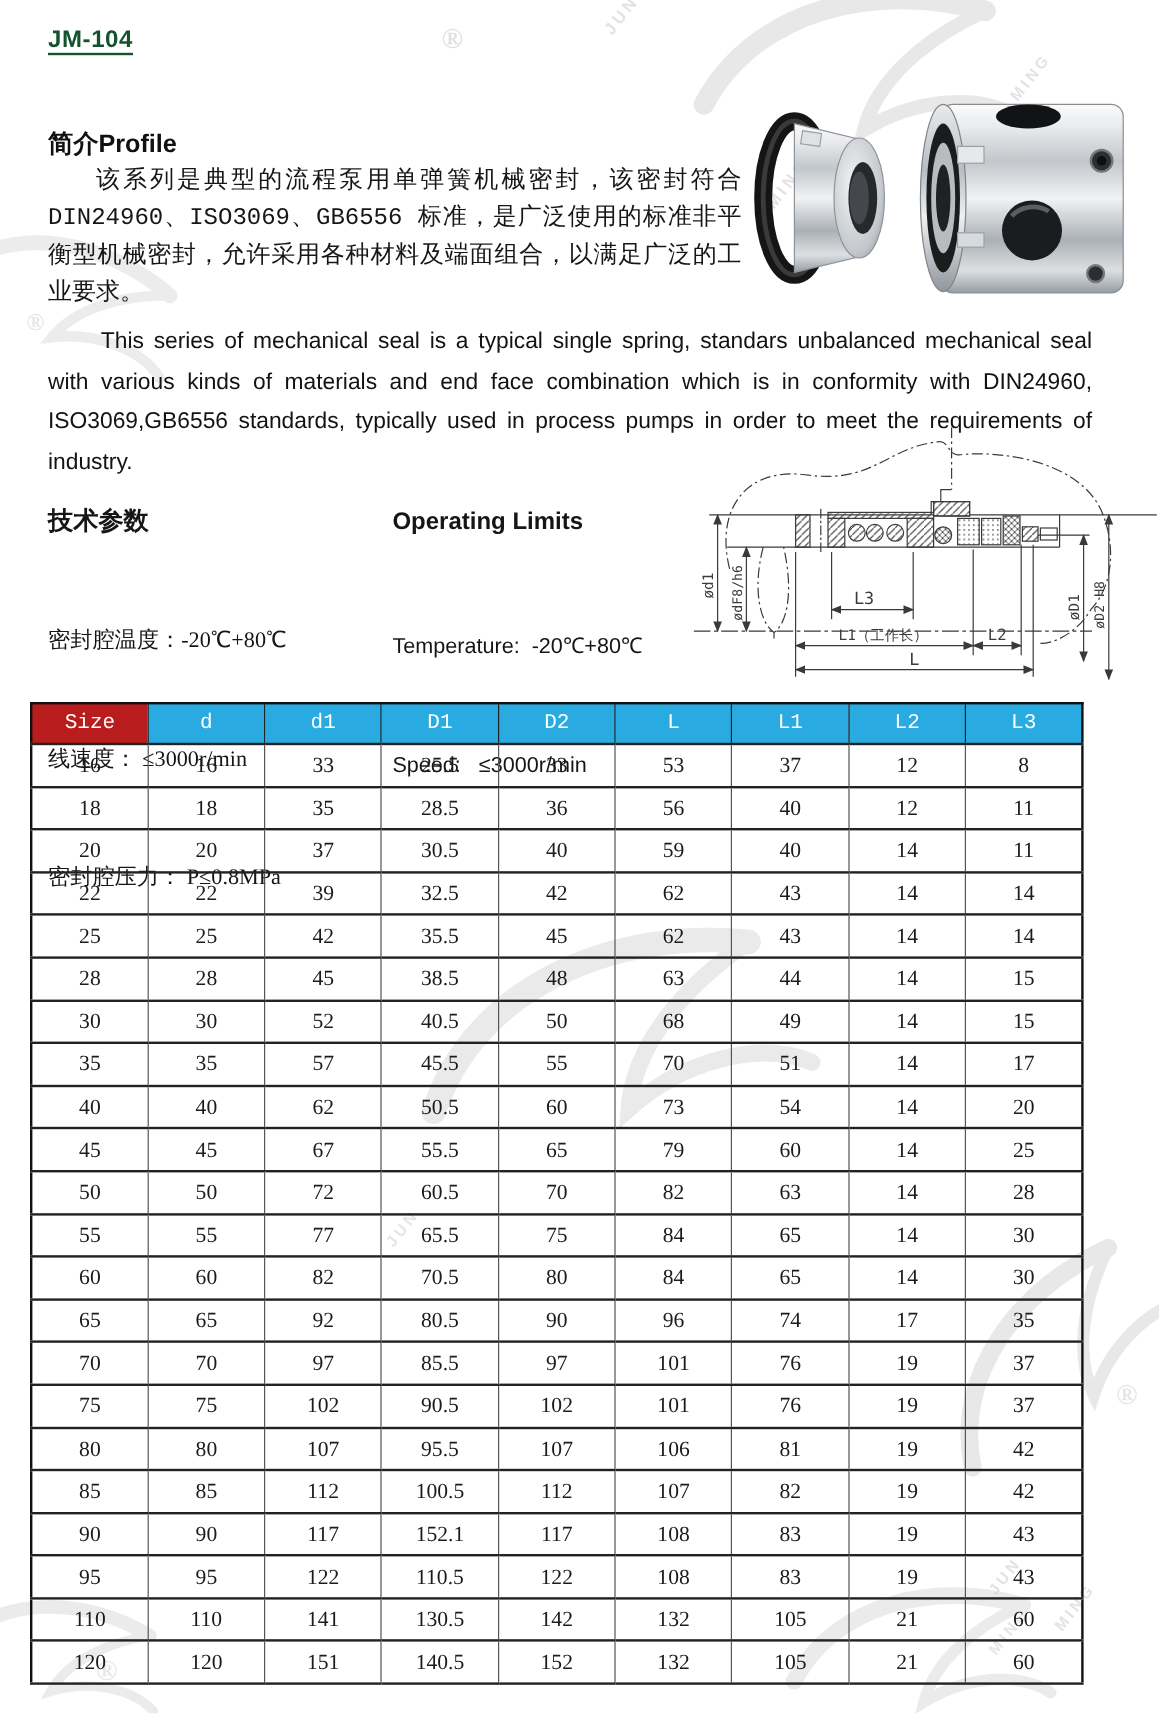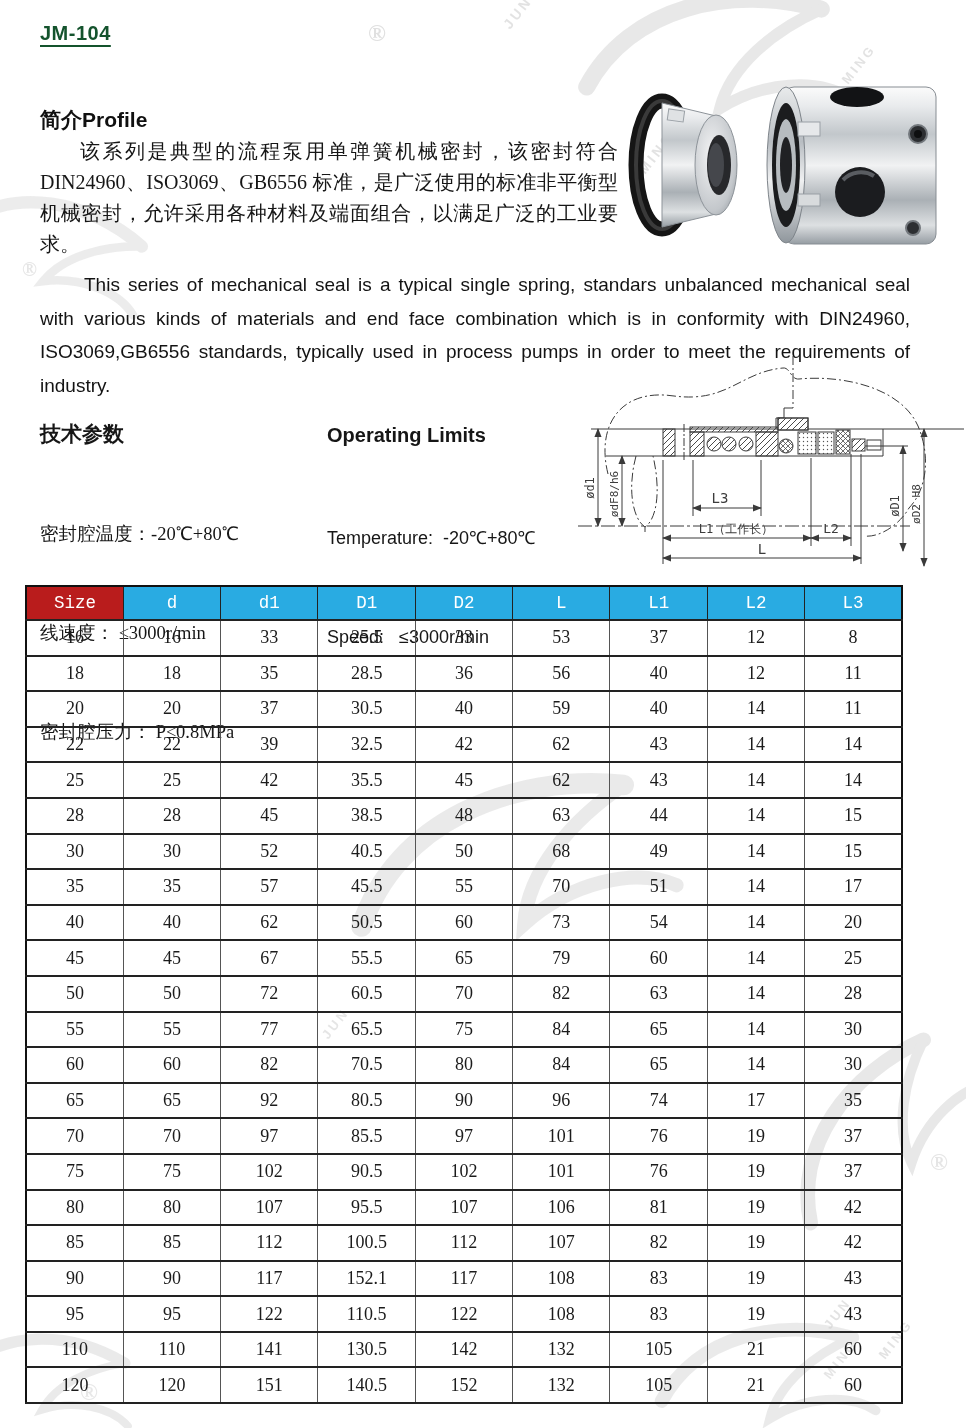--- a/index.html
+++ b/index.html
@@ -19,21 +19,21 @@
          text-decoration:underline;text-underline-offset:5px;letter-spacing:0.5px;}
 
   
   .h-profile{left:40px;top:106px;font-size:21px;font-weight:bold;color:#101010;}
   .h-profile .en{}
   .h-tech{left:40px;top:420px;font-size:21px;font-weight:bold;}
   .h-oplim{left:327px;top:424px;font-size:20px;font-weight:bold;}
 
   
   .para-zh{left:40px;top:136px;width:578px;font-size:20px;line-height:31px;
-           font-family:Liberation Serif, serif;text-indent:40px;text-align:justify;}
+           font-family:Liberation Mono, monospace;text-indent:40px;text-align:justify;}
   .para-en{left:40px;top:268px;width:870px;font-size:19px;line-height:33.5px;
            text-indent:44px;text-align:justify;color:#131313;}
 
   
   .spec-zh{left:40px;top:452px;font-size:18.5px;line-height:33px;font-family:"Liberation Serif",serif;white-space:pre;}
   .spec-en{left:327px;top:456px;font-size:18px;line-height:33px;white-space:pre;}
 
   
   .photo{left:612px;top:70px;width:350px;height:190px;}
 

